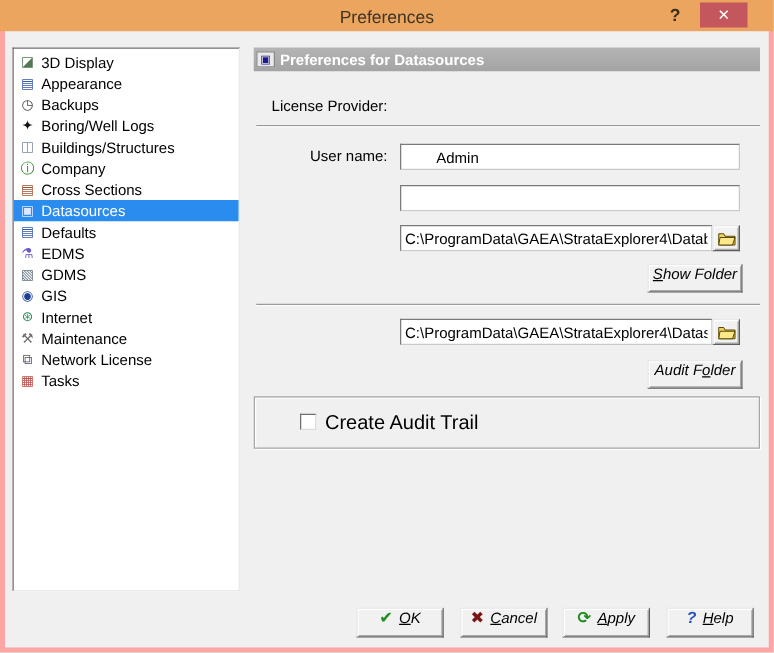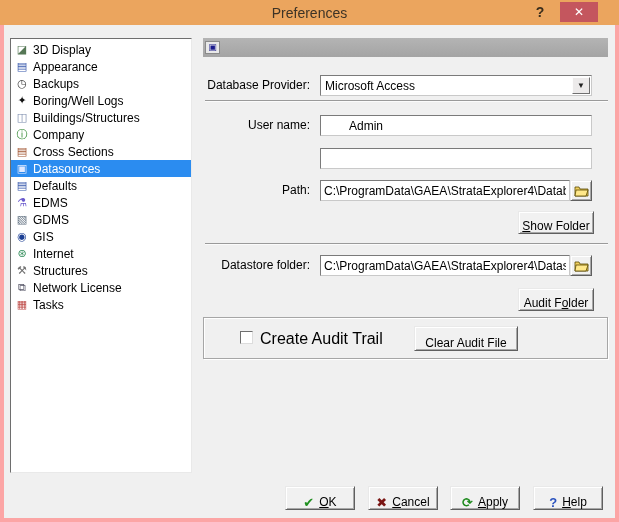--- a/index.html
+++ b/index.html
@@ -64,21 +64,21 @@
     border:1px solid;border-color:#fdfdfd #6f6f6f #6f6f6f #fdfdfd;
     font-size:8px;text-align:center;line-height:16px;color:#222;
   }
   .sep{
     position:absolute;height:0;border-top:1px solid #9a9a9a;border-bottom:1px solid #fbfbfb;
   }
   .btn{
     position:absolute;background:#f1f1f1;font-size:12px;color:#000;text-align:center;
     border:1px solid;border-color:#e9e9e9 #5f5f5f #5f5f5f #e9e9e9;
     box-shadow:inset 1px 1px 0 #ffffff,inset -1px -1px 0 #a8a8a8;
-    display:flex;align-items:flex-end;justify-content:center;gap:5px;cursor:default;
+    display:flex;align-items:flex-start;justify-content:center;gap:5px;cursor:default;font-style:italic;
   }
   .u{text-decoration:underline;}
   .folder-btn{
     position:absolute;width:22px;height:21px;background:#f1f1f1;
     border:1px solid;border-color:#e9e9e9 #5f5f5f #5f5f5f #e9e9e9;
     box-shadow:inset 1px 1px 0 #ffffff,inset -1px -1px 0 #a8a8a8;
     display:flex;align-items:center;justify-content:center;cursor:default;
   }
   .groupbox{
     position:absolute;left:199px;top:292px;width:405px;height:42px;
@@ -152,81 +152,73 @@
         <div class="side-item">
           <span class="side-icon" style="color: rgb(28, 63, 148);">◉</span>
           <span>GIS</span>
         </div>
         <div class="side-item">
           <span class="side-icon" style="color: rgb(46, 139, 87);">⊛</span>
           <span>Internet</span>
         </div>
         <div class="side-item">
           <span class="side-icon" style="color: rgb(112, 112, 112);">⚒</span>
-          <span>Structures</span>
+          <span>Maintenance</span>
         </div>
         <div class="side-item">
           <span class="side-icon" style="color: rgb(85, 85, 102);">⧉</span>
           <span>Network License</span>
         </div>
         <div class="side-item">
           <span class="side-icon" style="color: rgb(192, 80, 77);">▦</span>
           <span>Tasks</span>
         </div>
       </div>
 
     <div class="panel-header">
       <span class="panel-header-icon">▣</span>
-    </div>
-
-    <div class="f-label" style="left:156px;top:53px;">Database Provider:</div>
-    <div class="combo">
-      <span>Microsoft Access</span>
-      <span class="combo-arrow">▼</span>
-    </div>
+      <span class="panel-header-title">Preferences for Datasources</span>
+    </div>
+
+    <div class="f-label" style="left:156px;top:53px;">License Provider:</div>
 
     <div class="sep" style="left:201px;top:75px;width:403px;"></div>
 
     <div class="f-label" style="left:156px;top:93px;">User name:</div>
     <input class="t-field" style="left: 316px; top: 90px; width: 272px; padding-left: 28px;" value="Admin">
 
     <input class="t-field" style="left: 316px; top: 123px; width: 272px;" value="">
 
-    <div class="f-label" style="left:156px;top:158px;">Path:</div>
     <input class="t-field" style="left: 316px; top: 155px; width: 250px;" value="C:\ProgramData\GAEA\StrataExplorer4\Databa">
     <div class="folder-btn" style="left:566px;top:155px;">
       <svg width="15" height="12" viewBox="0 0 15 12">
         <path d="M1 2 h4 l1 2 h8 v7 h-13 z" fill="#f0d060" stroke="#5a4a00" stroke-width="0.8"></path>
         <path d="M2 5 h12 l-2 6 h-11 z" fill="#ffe88a" stroke="#5a4a00" stroke-width="0.8"></path>
       </svg>
     </div>
     <div class="btn" style="left:514px;top:186px;width:76px;height:23px;">
       <span><span class="u">S</span><span>how Folder</span></span>
     </div>
 
     <div class="sep" style="left:201px;top:218px;width:403px;"></div>
 
-    <div class="f-label" style="left:156px;top:233px;">Datastore folder:</div>
     <input class="t-field" style="left: 316px; top: 230px; width: 250px;" value="C:\ProgramData\GAEA\StrataExplorer4\Datasto">
     <div class="folder-btn" style="left:566px;top:230px;">
       <svg width="15" height="12" viewBox="0 0 15 12">
         <path d="M1 2 h4 l1 2 h8 v7 h-13 z" fill="#f0d060" stroke="#5a4a00" stroke-width="0.8"></path>
         <path d="M2 5 h12 l-2 6 h-11 z" fill="#ffe88a" stroke="#5a4a00" stroke-width="0.8"></path>
       </svg>
     </div>
     <div class="btn" style="left:514px;top:263px;width:76px;height:23px;">
       <span><span>Audit F</span><span class="u">o</span><span>lder</span></span>
     </div>
 
     <div class="groupbox">
       <span class="checkbox" id="audit-checkbox"></span>
       <span class="checkbox-label">Create Audit Trail</span>
-      <div class="btn" style="left:210px;top:8px;width:104px;height:25px;">
-        <span>Clear Audit File</span>
-      </div>
     </div>
 
     <div class="btn" style="left:281px;top:461px;width:70px;height:24px;">
       <span class="footer-icon" style="color: rgb(31, 143, 31);">✔</span>
       <span><span class="u">O</span><span>K</span></span>
     </div>
     <div class="btn" style="left:364px;top:461px;width:70px;height:24px;">
       <span class="footer-icon" style="color: rgb(122, 21, 19);">✖</span>
       <span><span class="u">C</span><span>ancel</span></span>
     </div>

